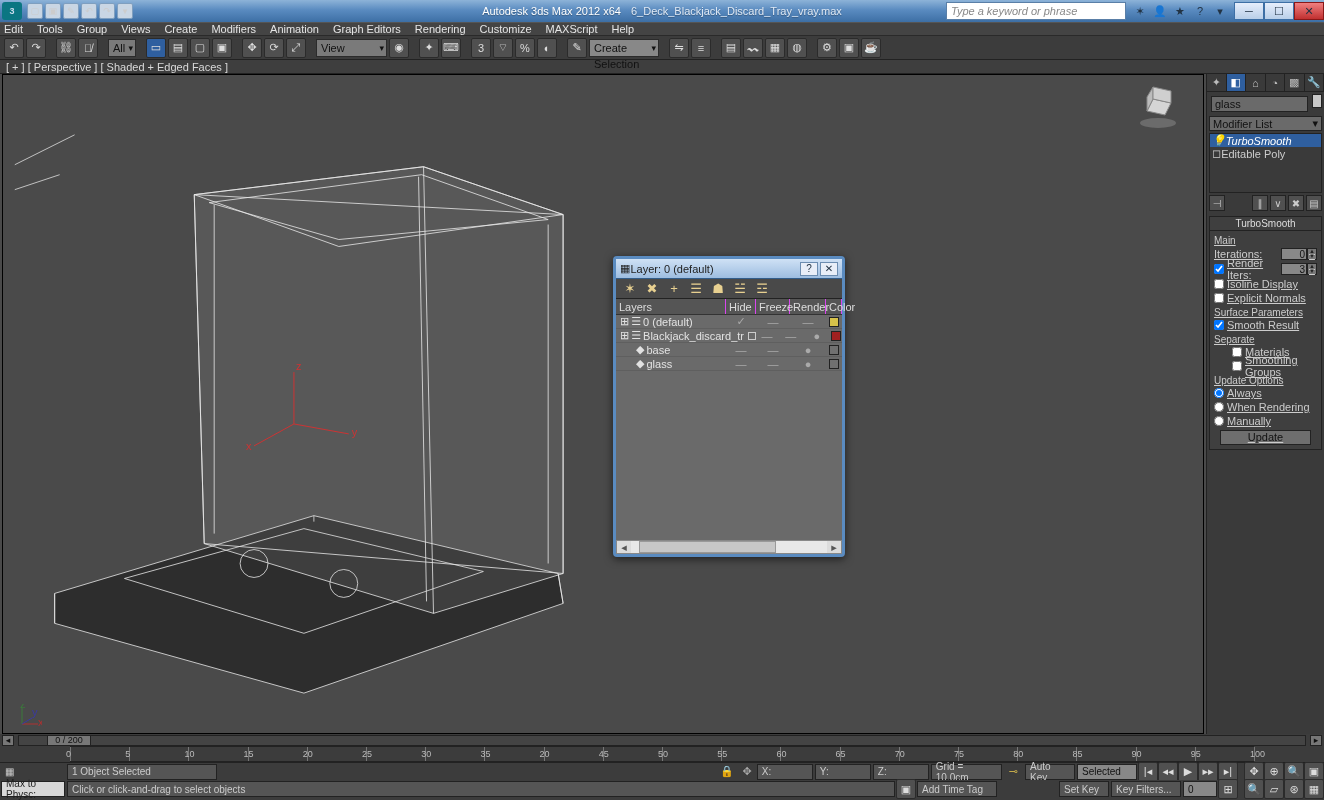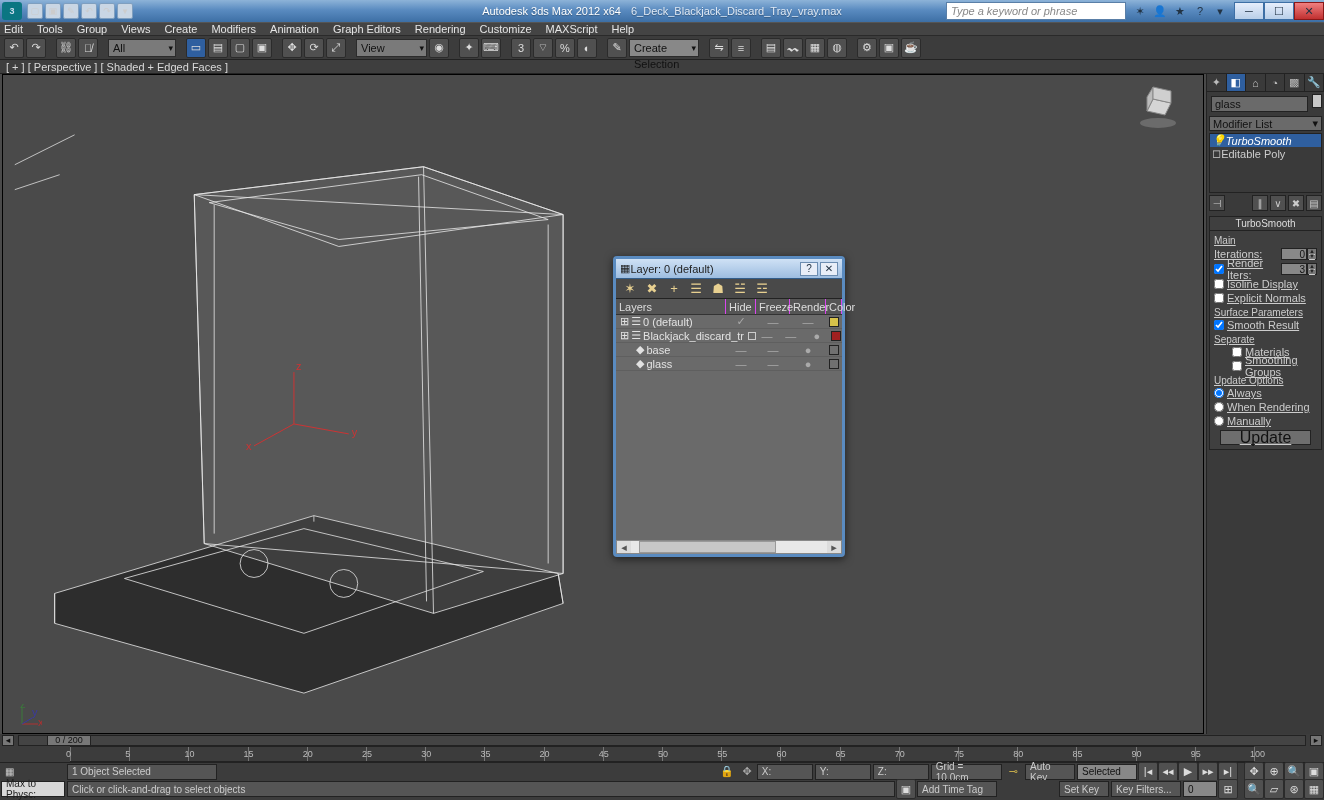--- a/index.html
+++ b/index.html
@@ -44,21 +44,21 @@
   .stackbtns{display:flex;margin:0 2px 3px;gap:2px;}
   .stackbtns span{width:16px;height:16px;background:#505050;border:1px solid #222;display:inline-flex;align-items:center;justify-content:center;font-size:10px;}
   .rollout{border:1px solid #222;margin:2px;background:#3f3f3f;}
   .rollhead{border-bottom:1px solid #222;padding:1px 4px;font-size:10px;color:#ddd;text-align:center;}
   .rollbody{padding:2px 4px;font-size:10px;color:#ccc;text-decoration:underline;}
   .rollbody label{display:flex;align-items:center;height:14px;gap:3px;}
   .spin{display:flex;align-items:center;justify-content:space-between;height:14px;margin:1px 0;}
   .spin input{width:26px;height:12px;background:#888;border:1px solid #222;color:#111;font-size:10px;text-align:right;padding-right:1px;}
   .spin .arrows{width:10px;height:12px;background:#777;border:1px solid #222;display:flex;flex-direction:column;}
   .spin .arrows span{flex:1;font-size:6px;line-height:5px;text-align:center;color:#222;}
-  .btn{height:15px;background:#6e6e6e;border:1px solid #222;color:#111;text-align:center;line-height:13px;font-size:16px;margin:2px 6px;}
+  .btn{height:15px;background:#6e6e6e;border:1px solid #222;color:#111;text-align:center;line-height:13px;font-size:11px;margin:2px 6px;}
   .section{font-size:10px;color:#ccc;margin-top:2px;}
   
   .dlg { position:absolute; left:613px; top:256px; width:232px; background:#5b5b5b; border:3px solid #5a8bc0; border-radius:4px; box-shadow:0 2px 8px rgba(0,0,0,.6);}
   .dlg-title{height:20px;background:linear-gradient(#cfe1f5,#9dbde0);display:flex;align-items:center;color:#222;padding:0 4px;border-bottom:1px solid #325d8a;}
   .dlg-title .spacer{flex:1;}
   .dlg-title .dbtn{width:18px;height:14px;background:#e8eef8;border:1px solid #6c8db1;margin-left:2px;text-align:center;line-height:12px;font-size:10px;color:#234;}
   .dlg-tools{height:20px;background:#494949;display:flex;align-items:center;gap:6px;padding:0 6px;border-bottom:1px solid #222;}
   .dlg-tools span{width:16px;height:16px;display:inline-flex;align-items:center;justify-content:center;color:#e8d090;font-size:13px;}
   .dlg-headrow{height:16px;background:#555;display:flex;align-items:center;border-bottom:1px solid #333;font-size:10px;color:#ddd;}
   .dlg-headrow div{border-right:1px solid #d946ef;height:100%;display:flex;align-items:center;padding:0 3px;}
@@ -132,21 +132,21 @@
   <span>Help</span>
 </div>
 
 <div class="maintool">
   <span class="tbtn">↶</span>
   <span class="tbtn">↷</span>
   <span class="tsep"></span>
   <span class="tbtn">⛓</span>
   <span class="tbtn">⛓̸</span>
   <span class="tsep"></span>
-  <div class="dd" style="width:68px">All</div>
+  <div class="dd" style="width:28px">All</div>
   <span class="tsep"></span>
   <span class="tbtn" style="background:#2f5f9f">▭</span>
   <span class="tbtn">▤</span>
   <span class="tbtn">▢</span>
   <span class="tbtn">▣</span>
   <span class="tsep"></span>
   <span class="tbtn">✥</span>
   <span class="tbtn">⟳</span>
   <span class="tbtn">⤢</span>
   <span class="tsep"></span>

